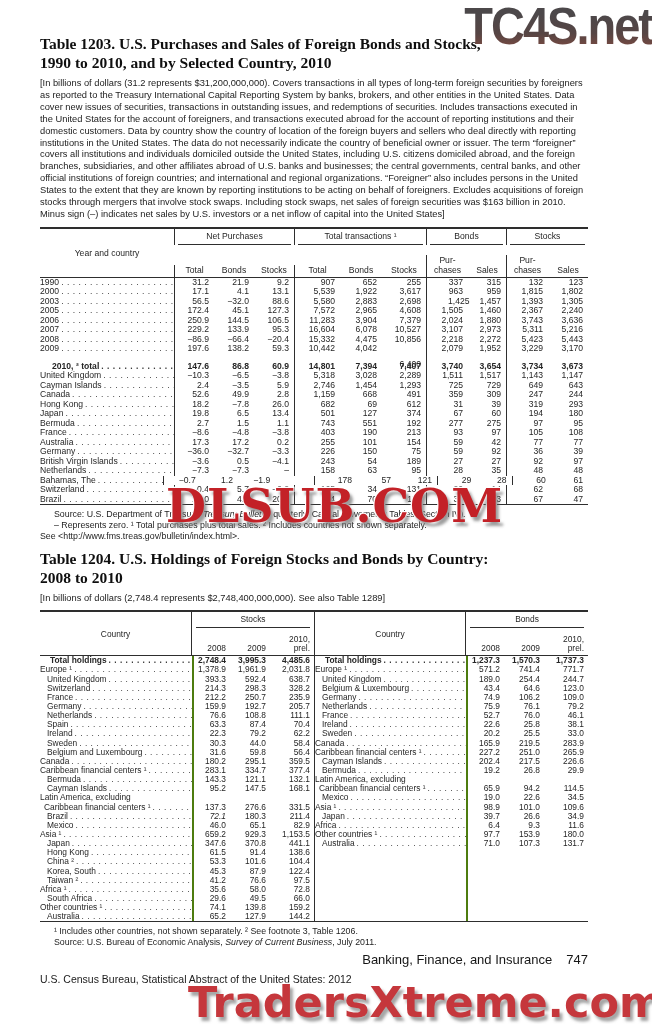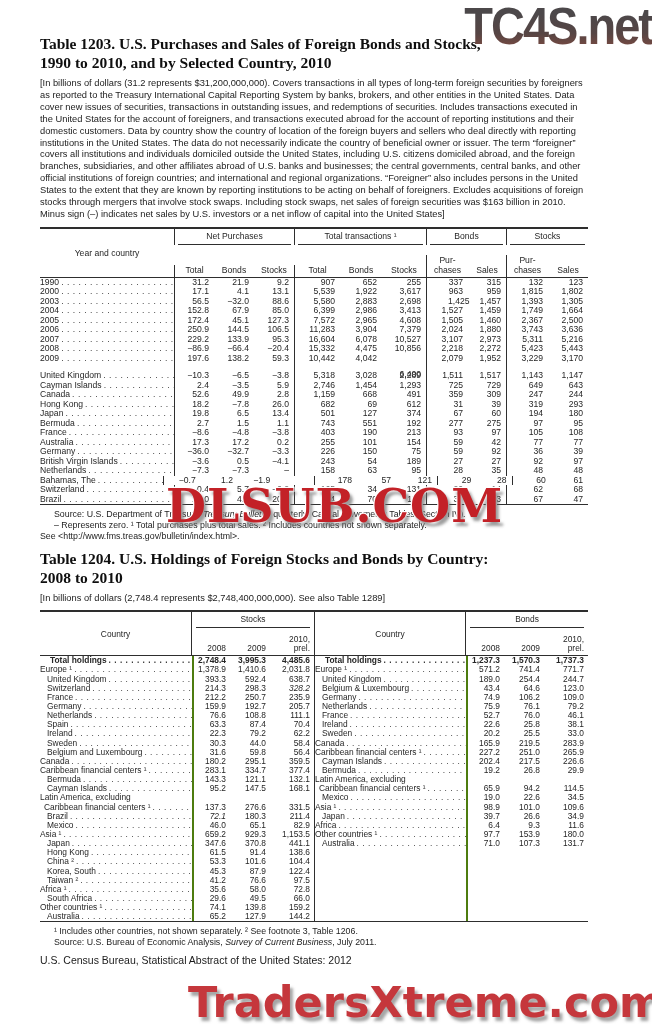--- a/index.html
+++ b/index.html
@@ -174,49 +174,33 @@
           <div class="num bl" style="width: 46px;">5,580</div>
           <div class="num" style="width: 42px;">2,883</div>
           <div class="num" style="width: 44px;">2,698</div>
           <div class="num bl" style="width: 42px; padding-left: 21px;">1,425</div>
           <div class="num" style="width: 38px;">1,457</div>
           <div class="num bl" style="width: 42px;">1,393</div>
           <div class="num" style="width: 40px;">1,305</div>
         </div>
         <div class="t3r">
           <div class="stub">
-            <span class="lbl">2004</span>
-            <span class="leader"></span>
-          </div>
-          <div class="num bl" style="width: 40px;">152.8</div>
-          <div class="num" style="width: 40px;">67.9</div>
-          <div class="num" style="width: 40px;">85.0</div>
-          <div class="num bl" style="width: 46px;">6,399</div>
-          <div class="num" style="width: 42px;">2,986</div>
-          <div class="num" style="width: 44px;">3,413</div>
-          <div class="num bl" style="width: 42px;">1,527</div>
-          <div class="num" style="width: 38px;">1,459</div>
-          <div class="num bl" style="width: 42px;">1,749</div>
-          <div class="num" style="width: 40px;">1,664</div>
-        </div>
-        <div class="t3r">
-          <div class="stub">
             <span class="lbl">2005</span>
             <span class="leader"></span>
           </div>
           <div class="num bl" style="width: 40px;">172.4</div>
           <div class="num" style="width: 40px;">45.1</div>
           <div class="num" style="width: 40px;">127.3</div>
           <div class="num bl" style="width: 46px;">7,572</div>
           <div class="num" style="width: 42px;">2,965</div>
           <div class="num" style="width: 44px;">4,608</div>
           <div class="num bl" style="width: 42px;">1,505</div>
           <div class="num" style="width: 38px;">1,460</div>
           <div class="num bl" style="width: 42px;">2,367</div>
-          <div class="num" style="width: 40px;">2,500</div>
+          <div class="num" style="width: 40px;">2,240</div>
         </div>
         <div class="t3r">
           <div class="stub">
             <span class="lbl">2006</span>
             <span class="leader"></span>
           </div>
           <div class="num bl" style="width: 40px;">250.9</div>
           <div class="num" style="width: 40px;">144.5</div>
           <div class="num" style="width: 40px;">106.5</div>
           <div class="num bl" style="width: 46px;">11,283</div>
@@ -281,20 +265,36 @@
           <div class="num" style="width: 40px;"></div>
           <div class="num" style="width: 40px;"></div>
           <div class="num bl" style="width: 46px;"></div>
           <div class="num" style="width: 42px;"></div>
           <div class="num" style="width: 44px;"></div>
           <div class="num bl" style="width: 42px;"></div>
           <div class="num" style="width: 38px;"></div>
           <div class="num bl" style="width: 42px;"></div>
           <div class="num" style="width: 40px;"></div>
         </div>
+        <div class="t3r bold">
+          <div class="stub">
+            <span class="lbl" style="padding-left: 12px;">2010, ² total</span>
+            <span class="leader"></span>
+          </div>
+          <div class="num bl" style="width: 40px;">147.6</div>
+          <div class="num" style="width: 40px;">86.8</div>
+          <div class="num" style="width: 40px;">60.9</div>
+          <div class="num bl" style="width: 46px;">14,801</div>
+          <div class="num" style="width: 42px;">7,394</div>
+          <div class="num" style="width: 44px;">7,407</div>
+          <div class="num bl" style="width: 42px;">3,740</div>
+          <div class="num" style="width: 38px;">3,654</div>
+          <div class="num bl" style="width: 42px;">3,734</div>
+          <div class="num" style="width: 40px;">3,673</div>
+        </div>
         <div class="t3r">
           <div class="stub">
             <span class="lbl">United Kingdom</span>
             <span class="leader"></span>
           </div>
           <div class="num bl" style="width: 40px;">−10.3</div>
           <div class="num" style="width: 40px;">−6.5</div>
           <div class="num" style="width: 40px;">−3.8</div>
           <div class="num bl" style="width: 46px;">5,318</div>
           <div class="num" style="width: 42px;">3,028</div>
@@ -550,40 +550,40 @@
             <div class="num vl" style="width: 38px;">2,748.4</div>
             <div class="num" style="width: 40px;">3,995.3</div>
             <div class="num" style="width: 44px;">4,485.6</div>
           </div>
           <div class="t4r">
             <div class="stub4">
               <span class="lbl">Europe ¹</span>
               <span class="leader"></span>
             </div>
             <div class="num vl" style="width: 38px;">1,378.9</div>
-            <div class="num" style="width: 40px;">1,410.6</div>
+            <div class="num" style="width: 40px;">1,961.9</div>
             <div class="num" style="width: 44px;">2,031.8</div>
           </div>
           <div class="t4r">
             <div class="stub4">
               <span class="lbl" style="padding-left: 7px;">United Kingdom</span>
               <span class="leader"></span>
             </div>
             <div class="num vl" style="width: 38px;">393.3</div>
             <div class="num" style="width: 40px;">592.4</div>
             <div class="num" style="width: 44px;">638.7</div>
           </div>
           <div class="t4r">
             <div class="stub4">
               <span class="lbl" style="padding-left: 7px;">Switzerland</span>
               <span class="leader"></span>
             </div>
             <div class="num vl" style="width: 38px;">214.3</div>
             <div class="num" style="width: 40px;">298.3</div>
-            <div class="num" style="width: 44px; font-style: italic;">328.2</div>
+            <div class="num" style="width: 44px;">328.2</div>
           </div>
           <div class="t4r">
             <div class="stub4">
               <span class="lbl" style="padding-left: 7px;">France</span>
               <span class="leader"></span>
             </div>
             <div class="num vl" style="width: 38px;">212.2</div>
             <div class="num" style="width: 40px;">250.7</div>
             <div class="num" style="width: 44px;">235.9</div>
           </div>
@@ -1058,18 +1058,22 @@
           </div>
         </div>
     </div>
   </div>
 
   <div class="fn">
     <div class="ind">¹ Includes other countries, not shown separately. ² See footnote 3, Table 1206.</div>
     <div class="ind"><span>Source: U.S. Bureau of Economic Analysis, </span><i>Survey of Current Business</i><span>, July 2011.</span></div>
   </div>
 
+  <div class="chapter-footer">
+    <span>Banking, Finance, and Insurance</span>
+    <span>747</span>
+  </div>
   <div class="census-line">U.S. Census Bureau, Statistical Abstract of the United States: 2012</div>
 
 </div>
 
 <div class="wm wm-mid">DLSUB.COM</div>
 <div class="wm wm-bot">TradersXtreme.com</div>
 
 </body></html>

